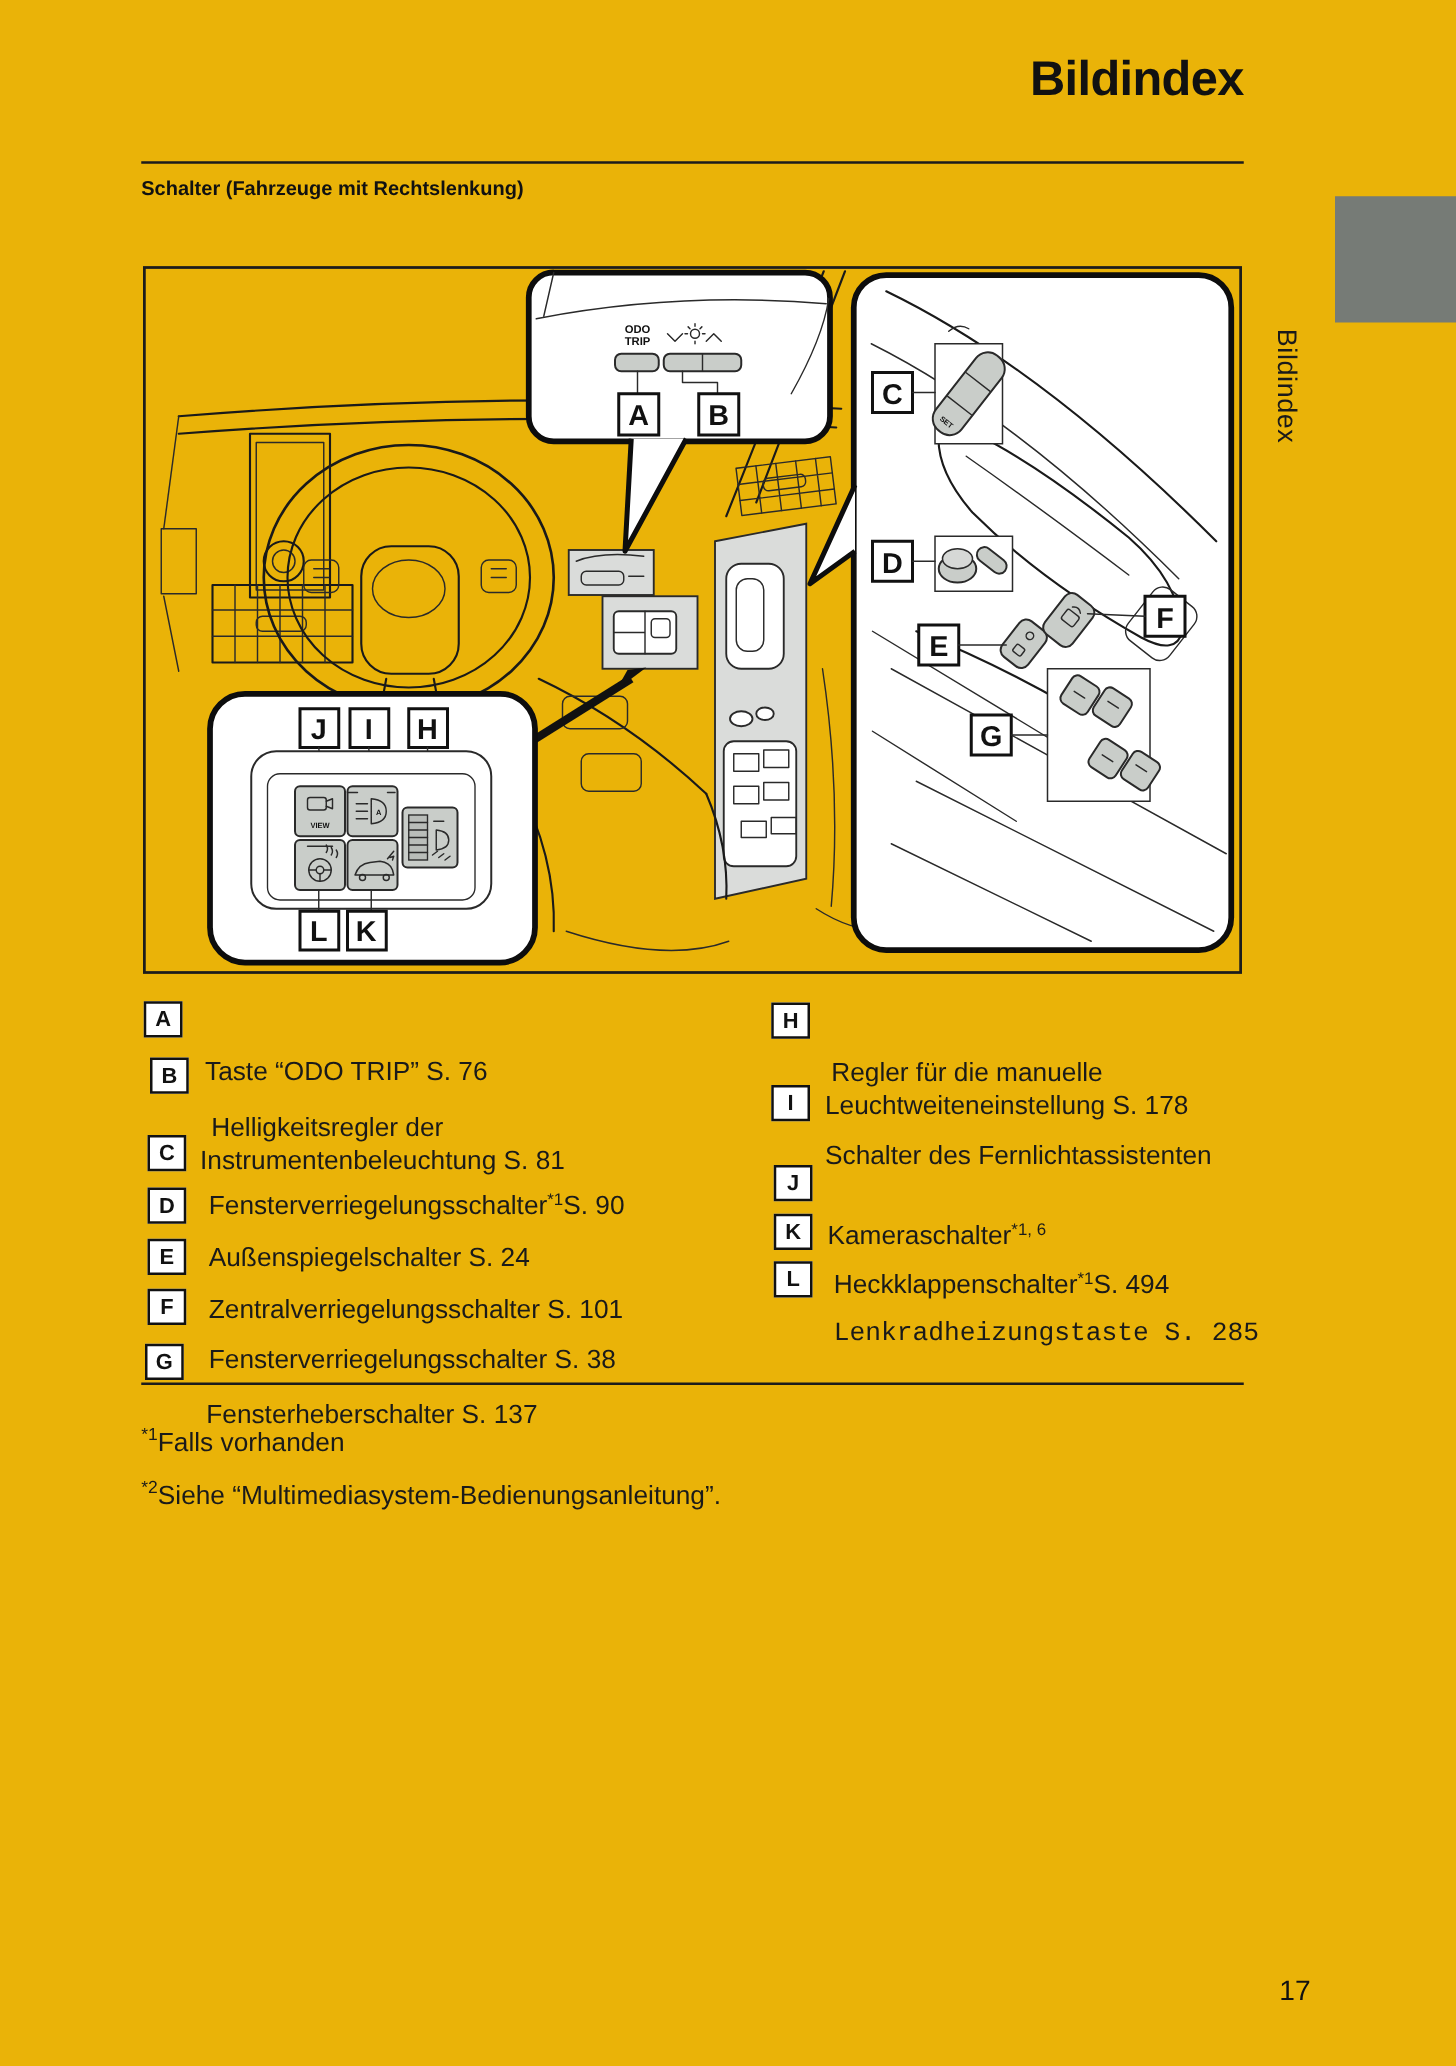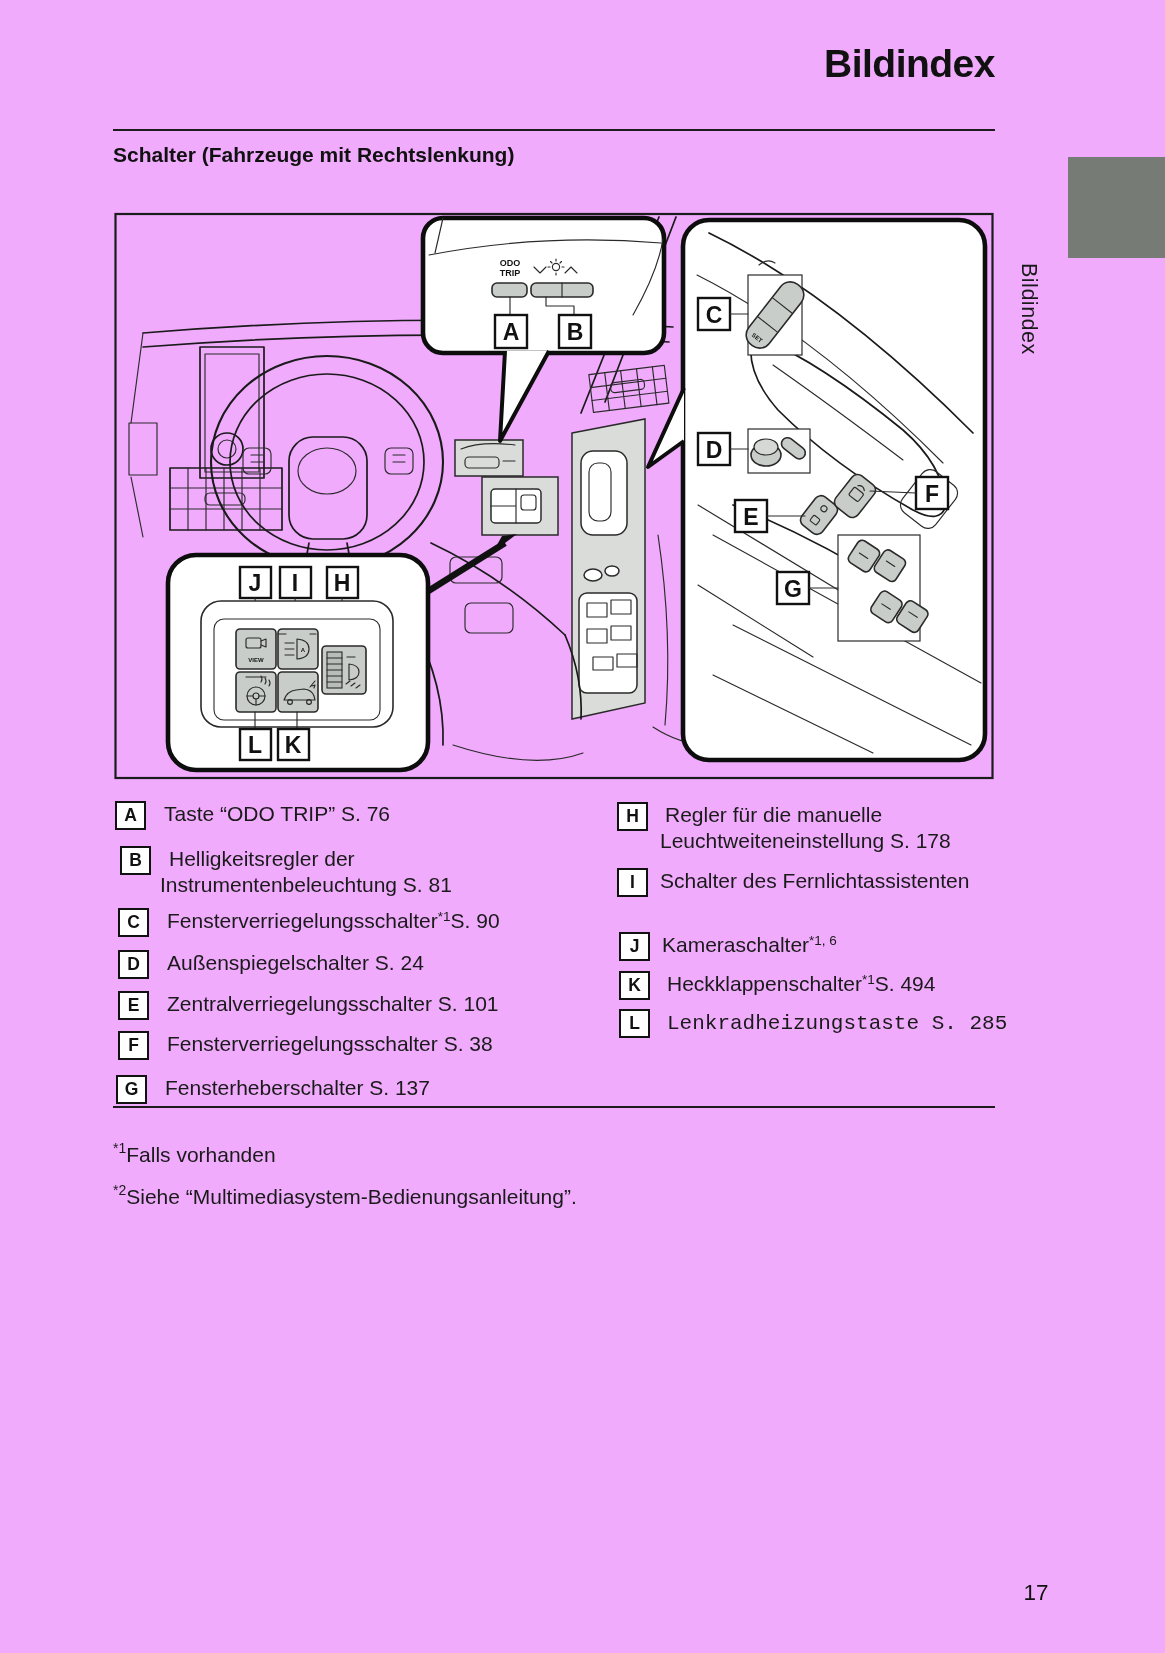--- a/index.html
+++ b/index.html
@@ -1,48 +1,48 @@
 <!DOCTYPE html>
 <html><head>
 <meta charset="utf-8">
 <style>
   html,body { margin:0; padding:0; background:#e8e8e8; }
   .page {
     position:relative; width:1165px; height:1653px; margin:0 auto;
-    background:#f0abfc; overflow:hidden;
+    background:#eab308; overflow:hidden;
     font-family:"Liberation Sans", sans-serif; color:#1a1a1a;
   }
   .title {
     position:absolute; top:42px; right:170px;
     font-size:39px; font-weight:700; letter-spacing:-0.5px; color:#111;
   }
   .rule { position:absolute; left:113px; width:882px; height:2px; background:#1c1c1c; }
   .rule1 { top:129px; }
   .rule2 { top:1106px; }
   .section-heading {
     position:absolute; left:113px; top:143px;
-    font-size:21px; font-weight:700; color:#111;
+    font-size:16px; font-weight:700; color:#111;
   }
   .figure-svg { position:absolute; left:113px; top:205px; }
   .tab {
     position:absolute; left:1068px; top:157px; width:97px; height:101px;
     background:#767b76;
   }
   .vtab {
     position:absolute; left:1016px; top:263px;
     writing-mode:vertical-rl; font-size:21.5px; letter-spacing:0.5px; color:#1a1a1a;
   }
   
   .lrow { position:absolute; display:flex; align-items:flex-start; }
   .lbox {
     flex:none; width:27px; height:25px; border:2.2px solid #111;
     display:flex; align-items:center; justify-content:center;
     font-size:17.5px; font-weight:700; background:#fff; color:#111;
   }
-  .ltxt { font-size:21px; line-height:25.5px; margin-left:18px; color:#1a1a1a; }
+  .ltxt { font-size:21px; line-height:25.5px; margin-left:18px; color:#1a1a1a;margin-top:44px; }
   .ltxt-r { margin-left:12px; }
   .l2 { text-indent:-9px; }
   sup.sn { font-size:13.5px; line-height:0; position:relative; top:1px; }
   .footnote { position:absolute; left:113px; font-size:21px; color:#1a1a1a; }
   .fn1 { top:1143px; }
   .fn2 { top:1185px; }
   sup.fs { font-size:14px; line-height:0; position:relative; top:-1px; }
   .pagenum {
     position:absolute; left:1018px; top:1580px; width:36px; text-align:center;
     font-size:22.5px; font-weight:400; color:#111;

